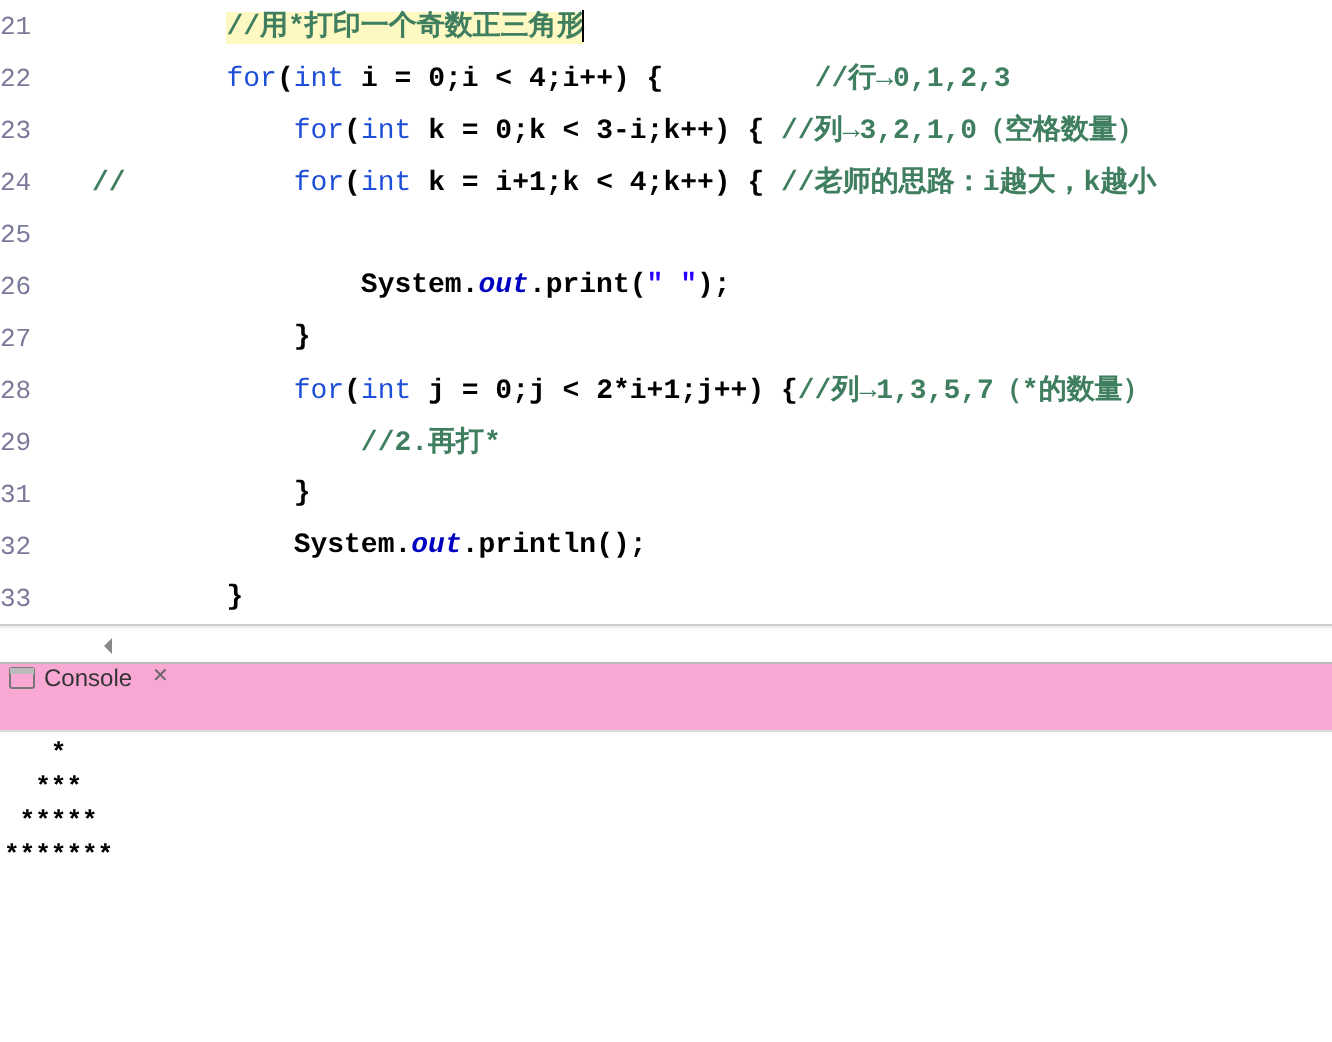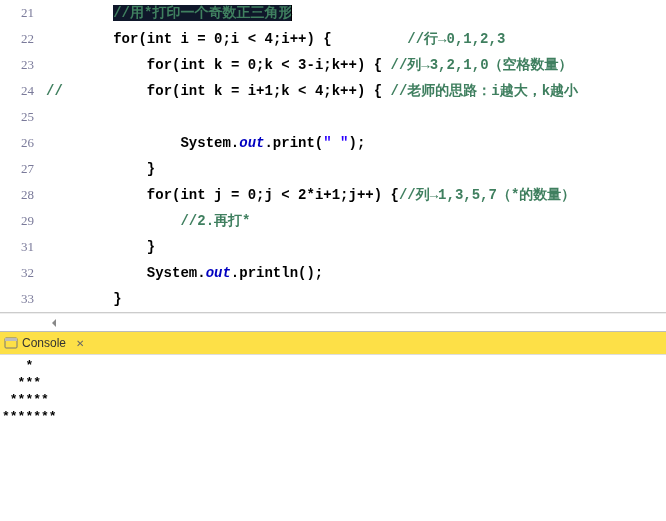--- a/index.html
+++ b/index.html
@@ -18,64 +18,62 @@
     background: #fff;
     border-bottom: 1px solid #ccc;
   }
   .code-line {
     display: flex;
     height: 26px;
     align-items: center;
   }
   .gutter {
     width: 46px;
-    text-align: right;
     padding-right: 12px;
     color: #7a7a9a;
     background: #fff;
     font-size: 13px;
     user-select: none;
-    font-family: Liberation Serif, serif;
   }
   .code {
     white-space: pre;
     font-family: Consolas, "Courier New", monospace;
     font-size: 14px;
     font-weight: bold;
   }
-  .kw { color: #000000; font-weight: bold; }
+  .kw { color: #1d4ed8; font-weight: normal; }
   .cm { color: #3f7f5f; }
   .fld { color: #0000c0; font-style: italic; }
   .str { color: #2a00ff; }
   .dflt { color: #000; }
-  .highlight { background: #0f172a; }
+  .highlight { background: #fef9c3; }
   .scroll-row {
     height: 18px;
     background: #fff;
     display: flex;
     align-items: center;
     padding-left: 46px;
     border-top: 1px solid #eee;
   }
   .scroll-left {
     width: 18px;
     height: 14px;
     color: #888;
     font-size: 10px;
     display: flex;
     align-items: center;
     justify-content: center;
   }
   .console-header {
-    height: 24px;
-    background: #fde047;
+    height: 35px;
+    background: #f9a8d4;
     border-top: 1px solid #bbb;
     border-bottom: 1px solid #ddd;
     display: flex;
-    align-items: center;
+    align-items: flex-start;
     padding-left: 4px;
     gap: 4px;
   }
   .console-icon svg { display: block; }
   .console-title {
     font-family: "Segoe UI", Tahoma, sans-serif;
     font-size: 12px;
     color: #333;
     font-weight: normal;
   }

